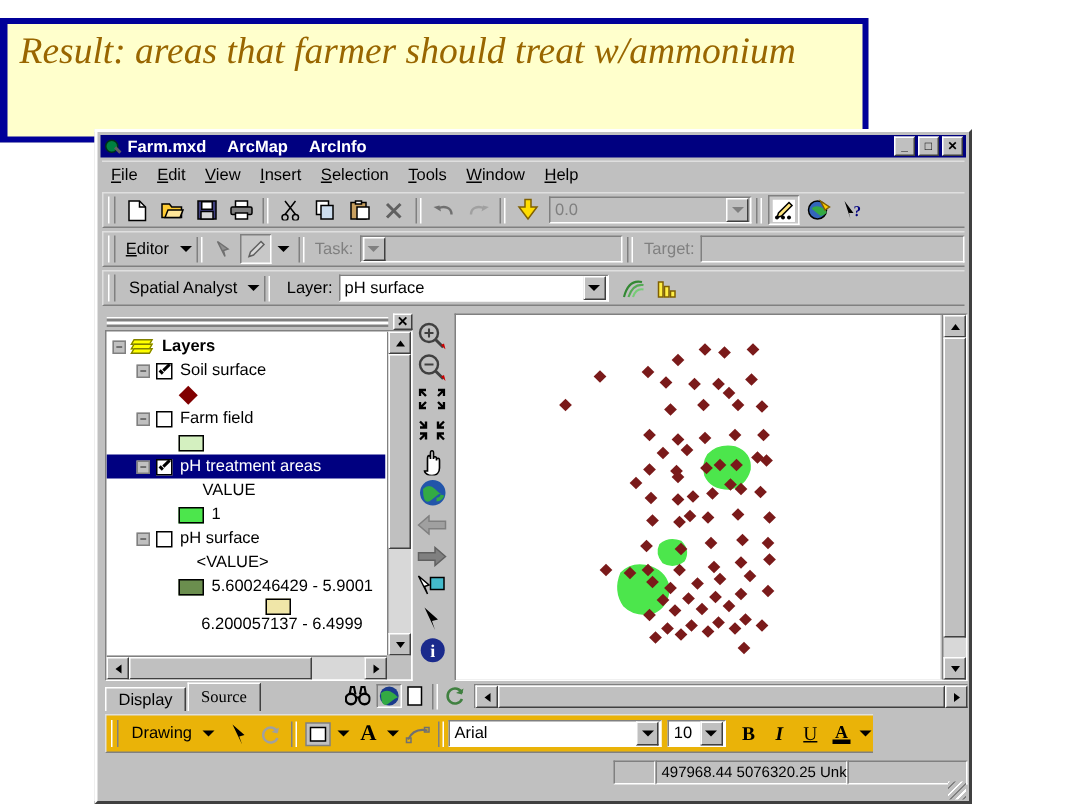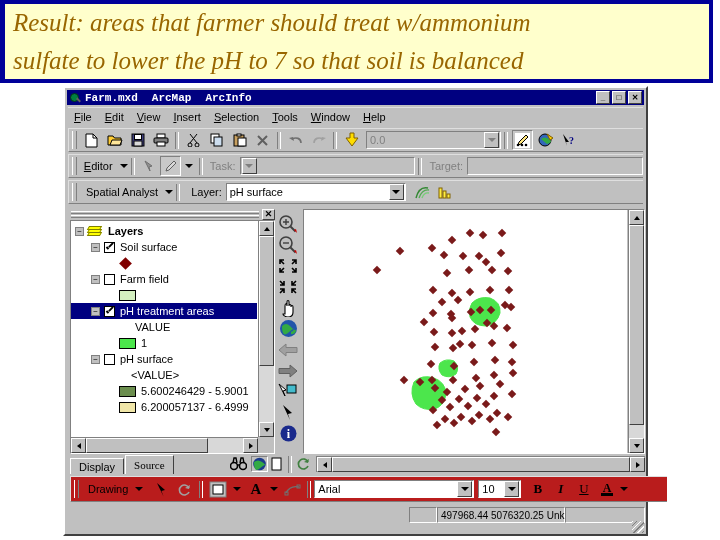--- a/index.html
+++ b/index.html
@@ -1,20 +1,20 @@
 <!DOCTYPE html>
 <html><head>
 <meta charset="utf-8">
 <style>
   html,body{margin:0;padding:0;background:#ffffff;}
   body{width:720px;height:540px;overflow:hidden;font-family:"Liberation Sans",sans-serif;}
 
   
   #banner{
-    position:absolute;left:0;top:0;width:713px;height:83px;
+    position:absolute;left:0;top:12px;width:579px;height:83px;
     background:#ffffcc;border:4px solid #000099;border-left-width:5px;
     box-sizing:border-box;overflow:hidden;
   }
   .banner-line{
     font-family:"Liberation Serif",serif;font-style:italic;
     font-size:25px;color:#996600;white-space:nowrap;
     padding-left:8px;line-height:38px;
   }
 
   
@@ -25,21 +25,21 @@
     border-right:2px solid #404040;border-bottom:2px solid #404040;
   }
   #titlebar{
     height:15px;margin:2px 2px 0 2px;background:#000080;
     display:flex;align-items:center;padding:0 2px;
   }
   .tb-icon{width:12px;height:12px;margin-right:4px;flex:0 0 auto;position:relative;}
   .tb-icon .g1{position:absolute;left:1px;top:1px;width:7px;height:7px;border-radius:50%;background:#008040;border:1px solid #003018;}
   .tb-icon .g2{position:absolute;left:7px;top:7px;width:5px;height:2px;background:#606060;transform:rotate(45deg);}
   #titletext{color:#ffffff;font-size:11px;font-weight:bold;white-space:nowrap;flex:1;}
-  #titletext span{margin-right:14px;font-family:Liberation Mono, monospace;}
+  #titletext span{margin-right:14px;}
   .winbtns{display:flex;gap:2px;}
   .winbtn{
     width:14px;height:13px;background:#c0c0c0;font-size:8px;line-height:11px;
     text-align:center;color:#000;font-family:"Liberation Sans",sans-serif;
     border-top:1px solid #fff;border-left:1px solid #fff;
     border-right:1px solid #404040;border-bottom:1px solid #404040;
     box-sizing:border-box;font-weight:bold;
   }
 
   
@@ -163,39 +163,38 @@
   .tab.active{height:19px;font-weight:normal;font-family:Liberation Serif, serif;}
 
   
   #viewrow{position:absolute;left:211px;top:366px;width:369px;height:20px;display:flex;align-items:center;}
   .vbtn{width:17px;height:16px;display:flex;align-items:center;justify-content:center;background:#c0c0c0;box-sizing:border-box;}
   .vbtn.on{border-top:1px solid #808080;border-left:1px solid #808080;border-right:1px solid #fff;border-bottom:1px solid #fff;}
   #mhscroll{flex:1;height:16px;background:#d8d8d8;display:flex;align-items:center;margin-left:4px;
      border-top:1px solid #808080;border-left:1px solid #808080;box-sizing:border-box;}
 
   
-  #drawbar{position:absolute;left:5px;top:388px;width:597px;height:26px;background:#b91c1c;
+  #drawbar{position:absolute;left:5px;top:388px;width:512px;height:26px;background:#eab308;
     display:flex;align-items:center;box-sizing:border-box;
     border-top:1px solid #dfdfdf;border-left:1px solid #dfdfdf;border-bottom:1px solid #808080;}
 
   
   #statusbar{position:absolute;left:3px;top:418px;width:577px;height:18px;background:#c0c0c0;display:flex;align-items:center;}
   .spanel{height:16px;box-sizing:border-box;background:#c0c0c0;
     border-top:1px solid #808080;border-left:1px solid #808080;
     border-right:1px solid #ffffff;border-bottom:1px solid #ffffff;
     font-size:10px;color:#000;display:flex;align-items:center;padding-left:3px;white-space:nowrap;}
   #resize-grip{position:absolute;right:2px;bottom:1px;width:12px;height:12px;
      background:repeating-linear-gradient(135deg,#ffffff 0 1px,#c0c0c0 1px 3px,#808080 3px 4px,#c0c0c0 4px 6px);}
 </style>
 </head>
 <body>
 
 <div id="banner">
   <div class="banner-line">Result: areas that farmer should treat w/ammonium</div>
-  <div class="banner-line">sulfate to lower the pH to 7 so that soil is balanced</div>
 </div>
 
 <div id="arcwin">
 
   <div id="titlebar">
     <div class="tb-icon">
         <div class="g1"></div>
         <div class="g2"></div>
       </div>
     <div id="titletext">
@@ -443,21 +442,21 @@
             <div class="cbx"></div>
             <span>pH surface</span>
           </div>
           <div class="trow" style="padding-left:60px;">
             <span>&lt;VALUE&gt;</span>
           </div>
           <div class="trow" style="padding-left:48px;">
             <div class="swatch" style="background:#6b8e4e;"></div>
             <span>5.600246429 - 5.9001</span>
           </div>
-          <div class="trow" style="padding-left:48px;">
+          <div class="trow" style="padding-left:48px;flex-direction:column;">
             <div class="swatch" style="background:#f0e6a8;"></div>
             <span>6.200057137 - 6.4999</span>
           </div>
 
         </div>
 
         <div class="vscroll">
           <div class="sbtn">
               <div class="tri-u"></div>
             </div>

